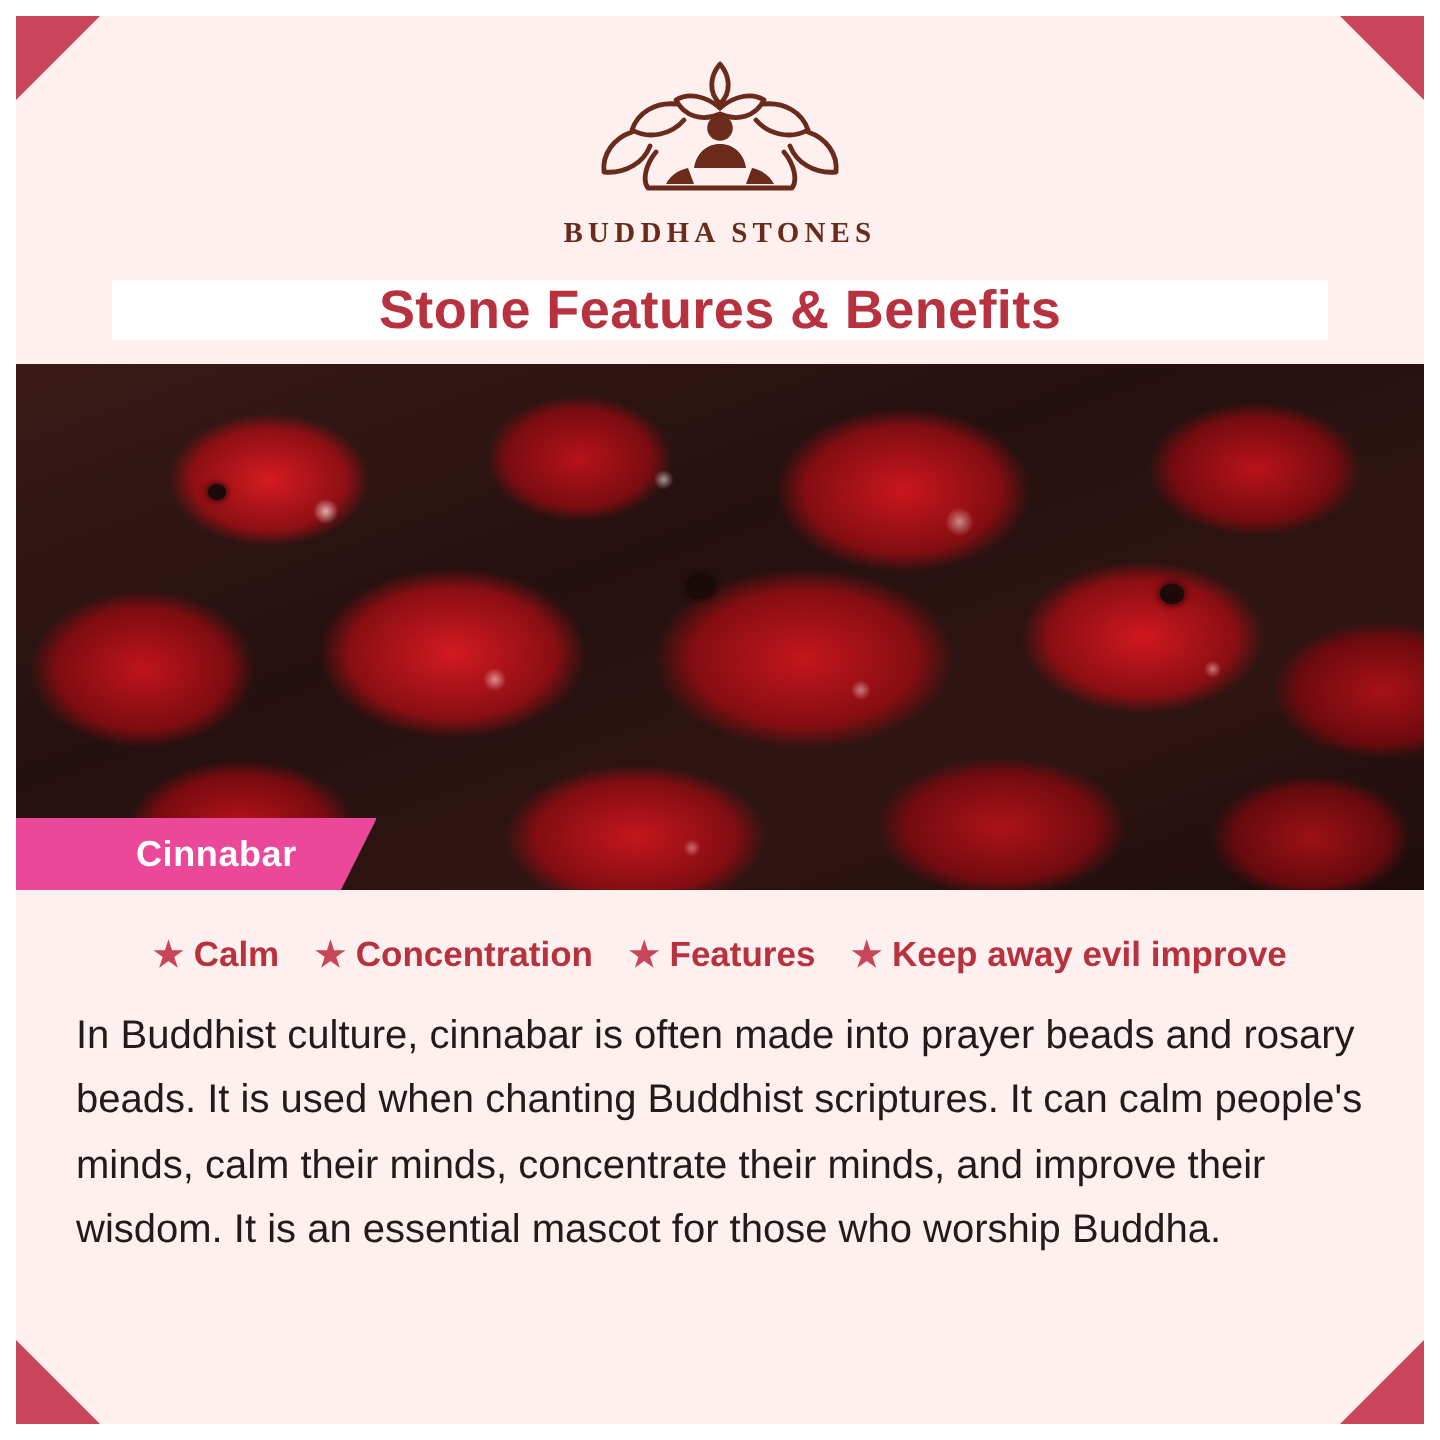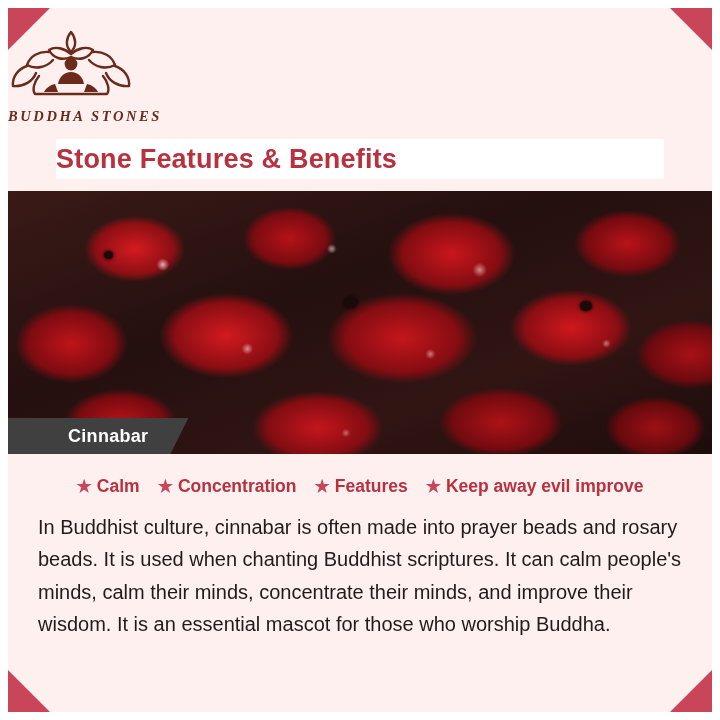--- a/index.html
+++ b/index.html
@@ -54,44 +54,43 @@
     position: absolute;
     bottom: 0; right: 0;
     width: 0; height: 0;
     border-bottom: 42px solid #c8455a;
     border-left: 42px solid transparent;
   }
   
   .brand {
     position: relative;
     padding-top: 16px;
-    text-align: left;
-    font-style: italic;
+    text-align: center;
   }
   .brand-logo {
     display: block;
     margin: 0 auto;
   }
   .brand-name {
     margin-top: 6px;
     font-size: 14.5px;
     letter-spacing: 2.6px;
     color: #6a2a1c;
     font-weight: 700;
     font-family: "Liberation Serif", serif;
   }
   
   .title-banner {
     position: relative;
     margin: 14px 48px 0 48px;
     background: #ffffff;
-    height: 40px;
-    display: flex;
-    align-items: center;
-    justify-content: flex-start;
+    height: 30px;
+    display: flex;
+    align-items: center;
+    justify-content: center;
   }
   .title-text {
     font-size: 27px;
     font-weight: 700;
     color: #b8313f;
     letter-spacing: 0.2px;
     font-family: "Liberation Sans", sans-serif;
   }
   
   .photo-wrap {
@@ -144,21 +143,21 @@
     border-radius: 50%;
     box-shadow: 0 0 3px 1px rgba(0,0,0,0.6);
   }
   
   .stone-tag {
     position: absolute;
     left: 0;
     bottom: 0;
     height: 36px;
     padding: 0 40px 0 60px;
-    background: #404040;
+    background: #ec4899;
     display: flex;
     align-items: center;
     clip-path: polygon(0 0, 100% 0, calc(100% - 18px) 100%, 0 100%);
   }
   .stone-tag-label {
     color: #ffffff;
     font-size: 18px;
     font-weight: 700;
     letter-spacing: 0.3px;
   }

